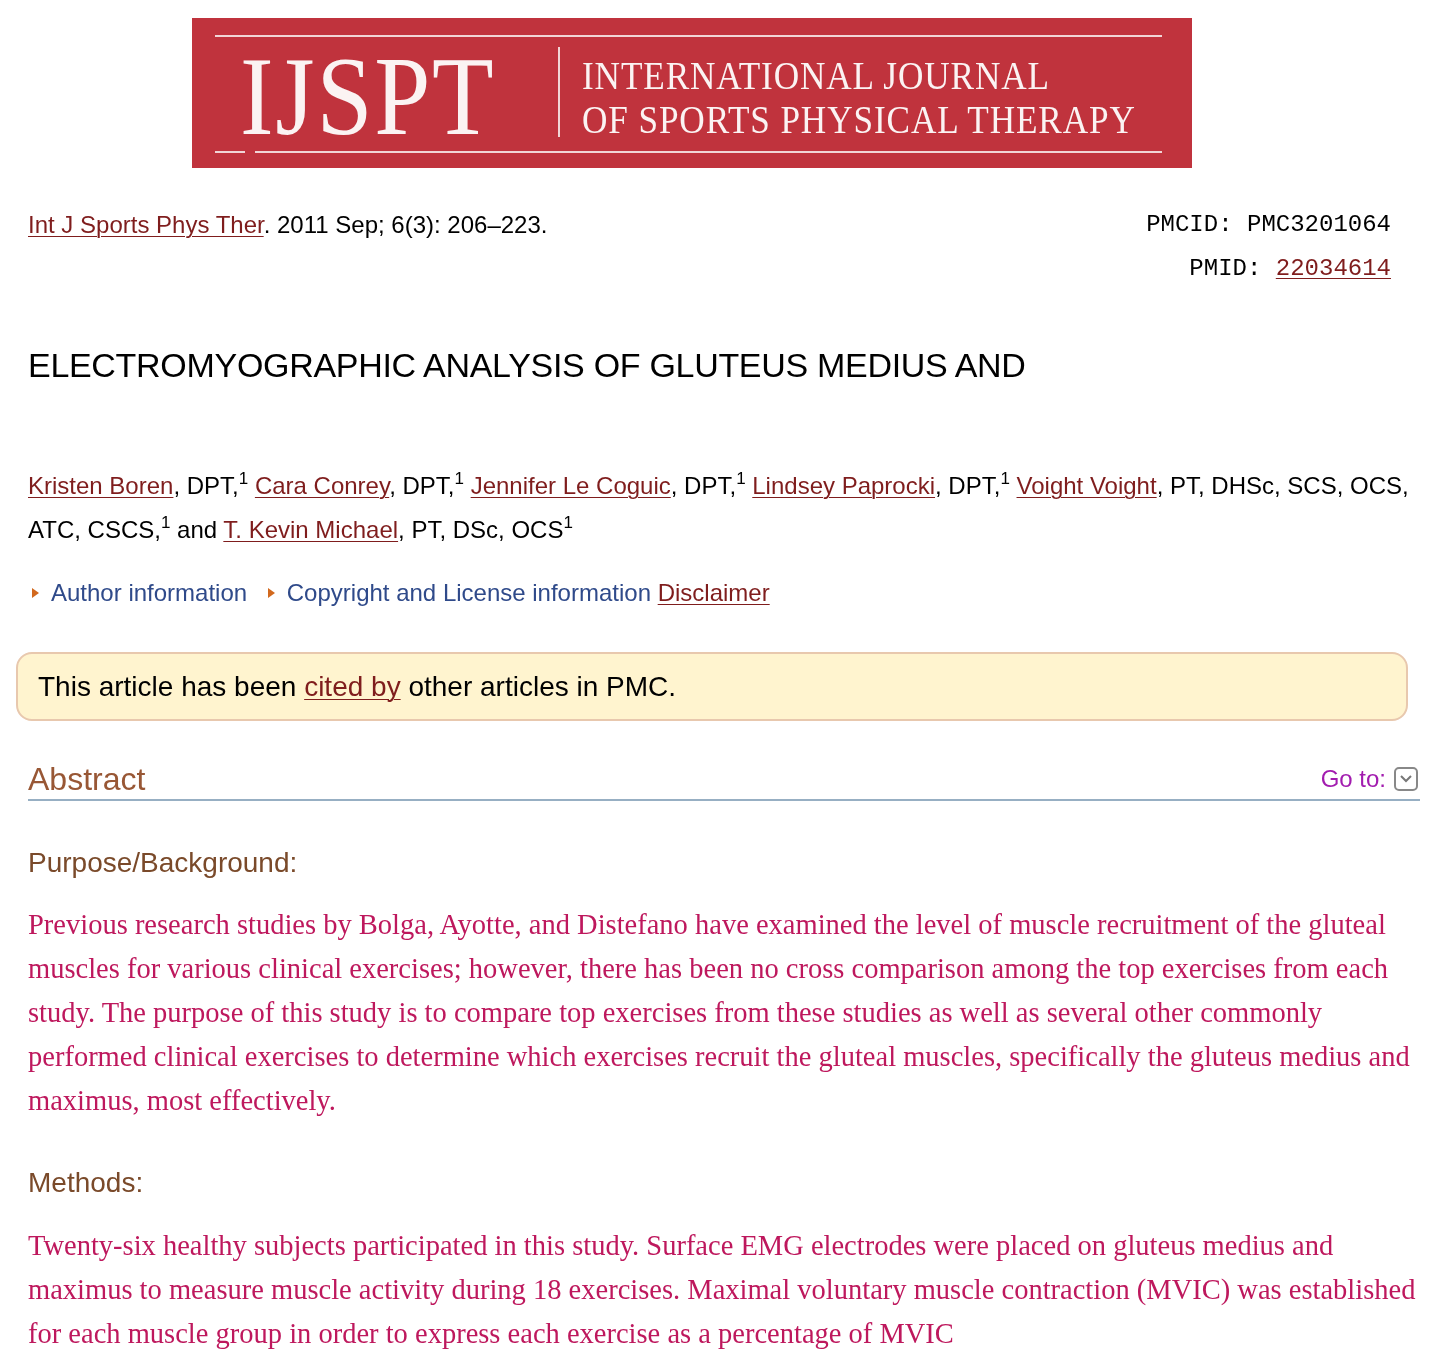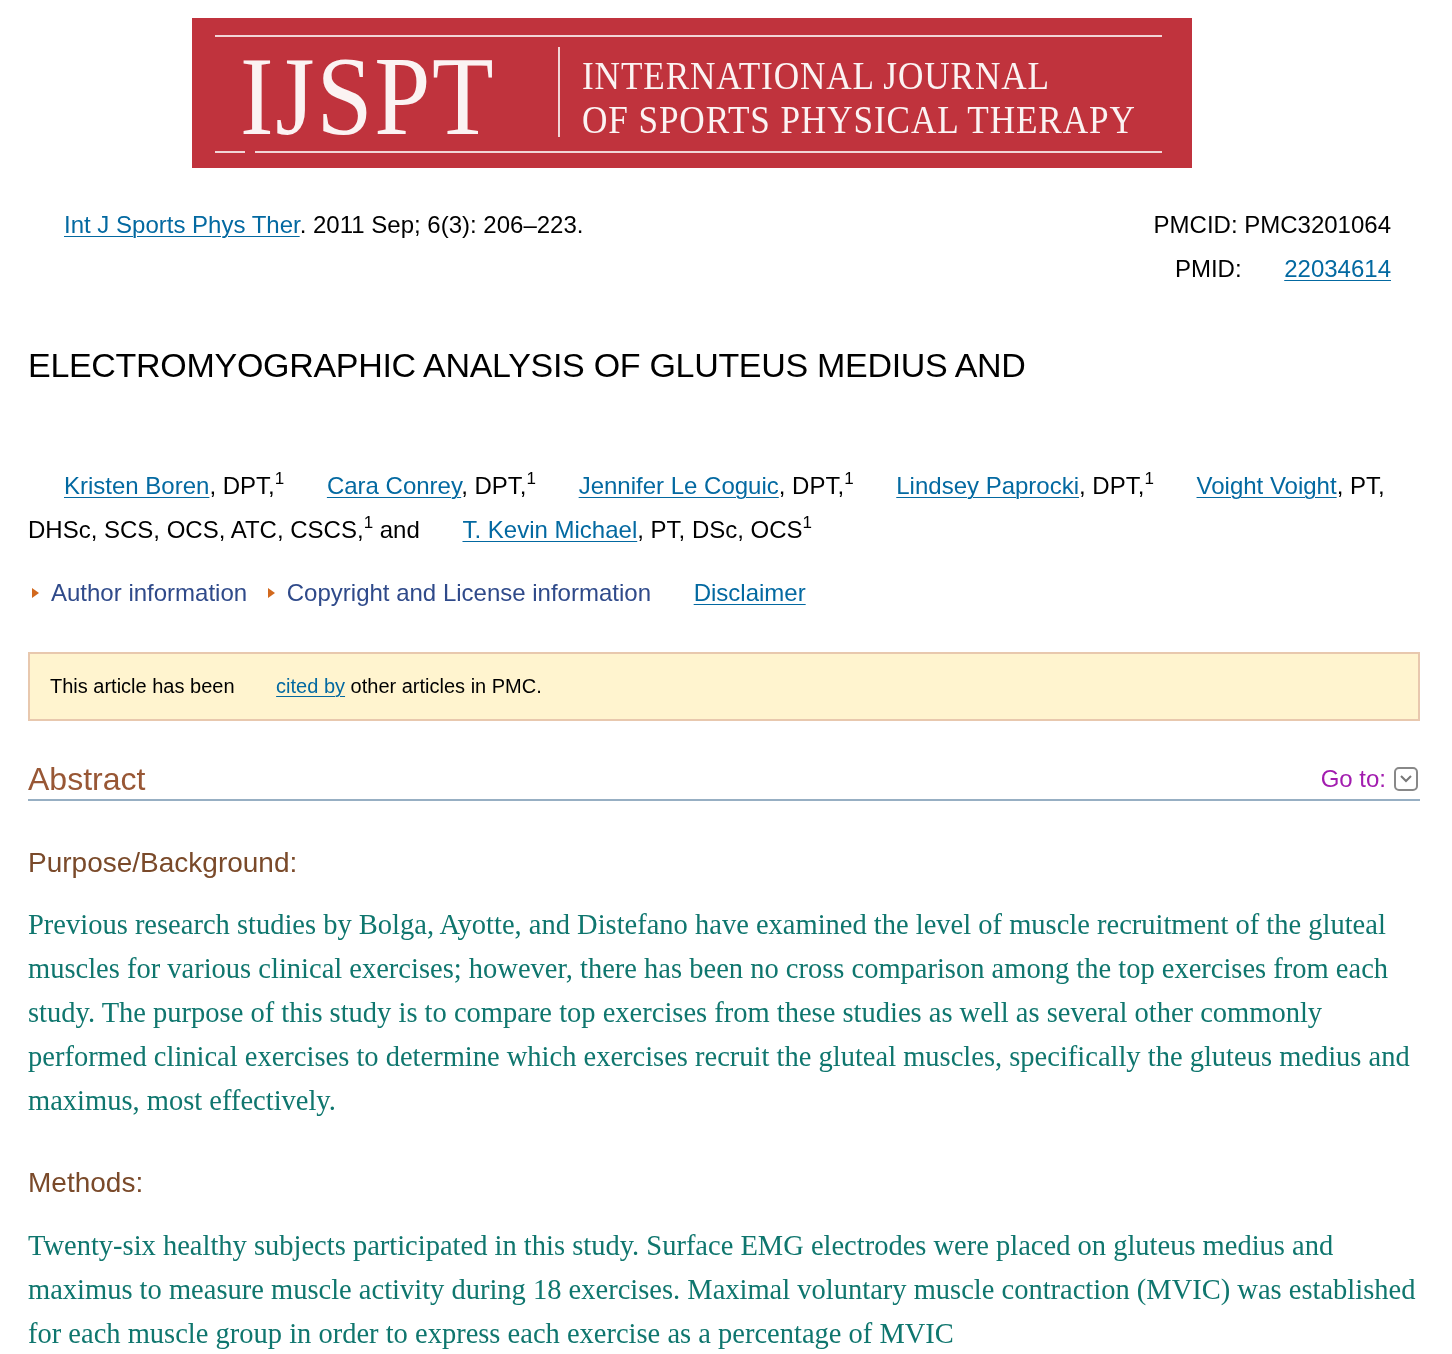--- a/index.html
+++ b/index.html
@@ -1,19 +1,19 @@
 <!DOCTYPE html>
 <html><head>
   <meta charset="utf-8">
   <style>
     * { box-sizing: border-box; margin: 0; padding: 0; }
     html, body { width: 1452px; height: 1354px; overflow: hidden; background: #ffffff; }
     body { font-family: "Liberation Sans", sans-serif; color: #000; position: relative; }
 
-    a, .link { color: #0369a1; text-decoration: underline; text-underline-offset: 3px; text-decoration-thickness: 1px; cursor: pointer; margin-left: 36px; }
+    a, .link { color: #7f1d1d; text-decoration: underline; text-underline-offset: 3px; text-decoration-thickness: 1px; cursor: pointer; }
 
     
     .banner {
       position: absolute; left: 192px; top: 18px; width: 1000px; height: 150px;
       background: #c0333d; overflow: hidden;
     }
     .banner .rule-top { position: absolute; left: 23px; right: 30px; top: 17px; height: 2px; background: #f1d5d6; }
     .banner .rule-bot-l { position: absolute; left: 23px; width: 30px; top: 133px; height: 2px; background: #f1d5d6; }
     .banner .rule-bot-r { position: absolute; left: 63px; right: 30px; top: 133px; height: 2px; background: #f1d5d6; }
     .banner .logo-mark {
@@ -25,55 +25,55 @@
     .banner .logo-text {
       position: absolute; left: 390px; top: 36px;
       font-family: "Liberation Serif", "DejaVu Serif", serif; font-size: 40px; line-height: 44px;
       color: #fbf3f3; letter-spacing: 1px; transform: scaleX(0.88); transform-origin: left top;
       white-space: nowrap;
     }
 
     
     .citation { position: absolute; left: 28px; top: 210px; font-size: 24px; line-height: 30px; white-space: nowrap; }
     .ids { position: absolute; right: 61px; top: 210px; font-size: 24px; line-height: 30px; text-align: right; }
-    .ids .row { height: 44px; }
+    .ids .row { height: 44px; font-family: Liberation Mono, monospace; }
 
     
     .title {
       position: absolute; left: 28px; top: 338px; width: 1380px;
       font-size: 34px; line-height: 54px; font-weight: normal; letter-spacing: -0.3px;
     }
 
     
     .authors { position: absolute; left: 28px; top: 464px; width: 1390px; font-size: 24px; line-height: 44px; }
     .authors sup { font-size: 17px; vertical-align: 10px; line-height: 0; }
 
     
     .info-links { position: absolute; left: 28px; top: 577px; font-size: 24px; line-height: 32px; white-space: nowrap; }
     .info-links .tri { display: inline-block; width: 0; height: 0; border-left: 7px solid #d2691e; border-top: 5px solid transparent; border-bottom: 5px solid transparent; margin: 0 12px 3px 4px; vertical-align: middle; }
     .info-links .plain-link { color: #2f4a8a; text-decoration: none; cursor: pointer; }
 
     
     .cited-box {
-      position: absolute; left: 28px; top: 652px; width: 1392px; height: 69px;
-      background: #fff4cf; border: 2px solid #e8c8ae; border-radius: 0;
-      font-size: 20px; line-height: 65px; padding-left: 20px;
+      position: absolute; left: 16px; top: 652px; width: 1392px; height: 69px;
+      background: #fff4cf; border: 2px solid #e8c8ae; border-radius: 16px;
+      font-size: 28px; line-height: 65px; padding-left: 20px;
     }
 
     
     .section-head { position: absolute; left: 28px; top: 758px; width: 1392px; height: 43px; border-bottom: 2px solid #97afc3; }
     .section-head .h { font-size: 32px; line-height: 42px; color: #985735; }
     .goto { position: absolute; right: 2px; top: 6px; font-size: 24px; line-height: 30px; color: #a21caf; display: flex; align-items: center; gap: 8px; cursor: pointer; }
     .goto .box { width: 24px; height: 24px; border: 2px solid #888; border-radius: 5px; display: flex; align-items: center; justify-content: center; }
     .goto .box svg { display: block; }
 
     .subhead { position: absolute; left: 28px; font-size: 28px; line-height: 34px; color: #7a4a2a; }
     .para {
       position: absolute; left: 28px; width: 1396px;
-      font-family: "Liberation Serif", "DejaVu Serif", serif; font-size: 28.5px; line-height: 44px; color: #0f766e;
+      font-family: "Liberation Serif", "DejaVu Serif", serif; font-size: 28.5px; line-height: 44px; color: #be185d;
     }
   </style>
 </head>
 <body>
 
 <div class="banner">
   <div class="rule-top"></div>
   <div class="logo-mark">IJSPT</div>
   <div class="logo-divider"></div>
   <div class="logo-text">

